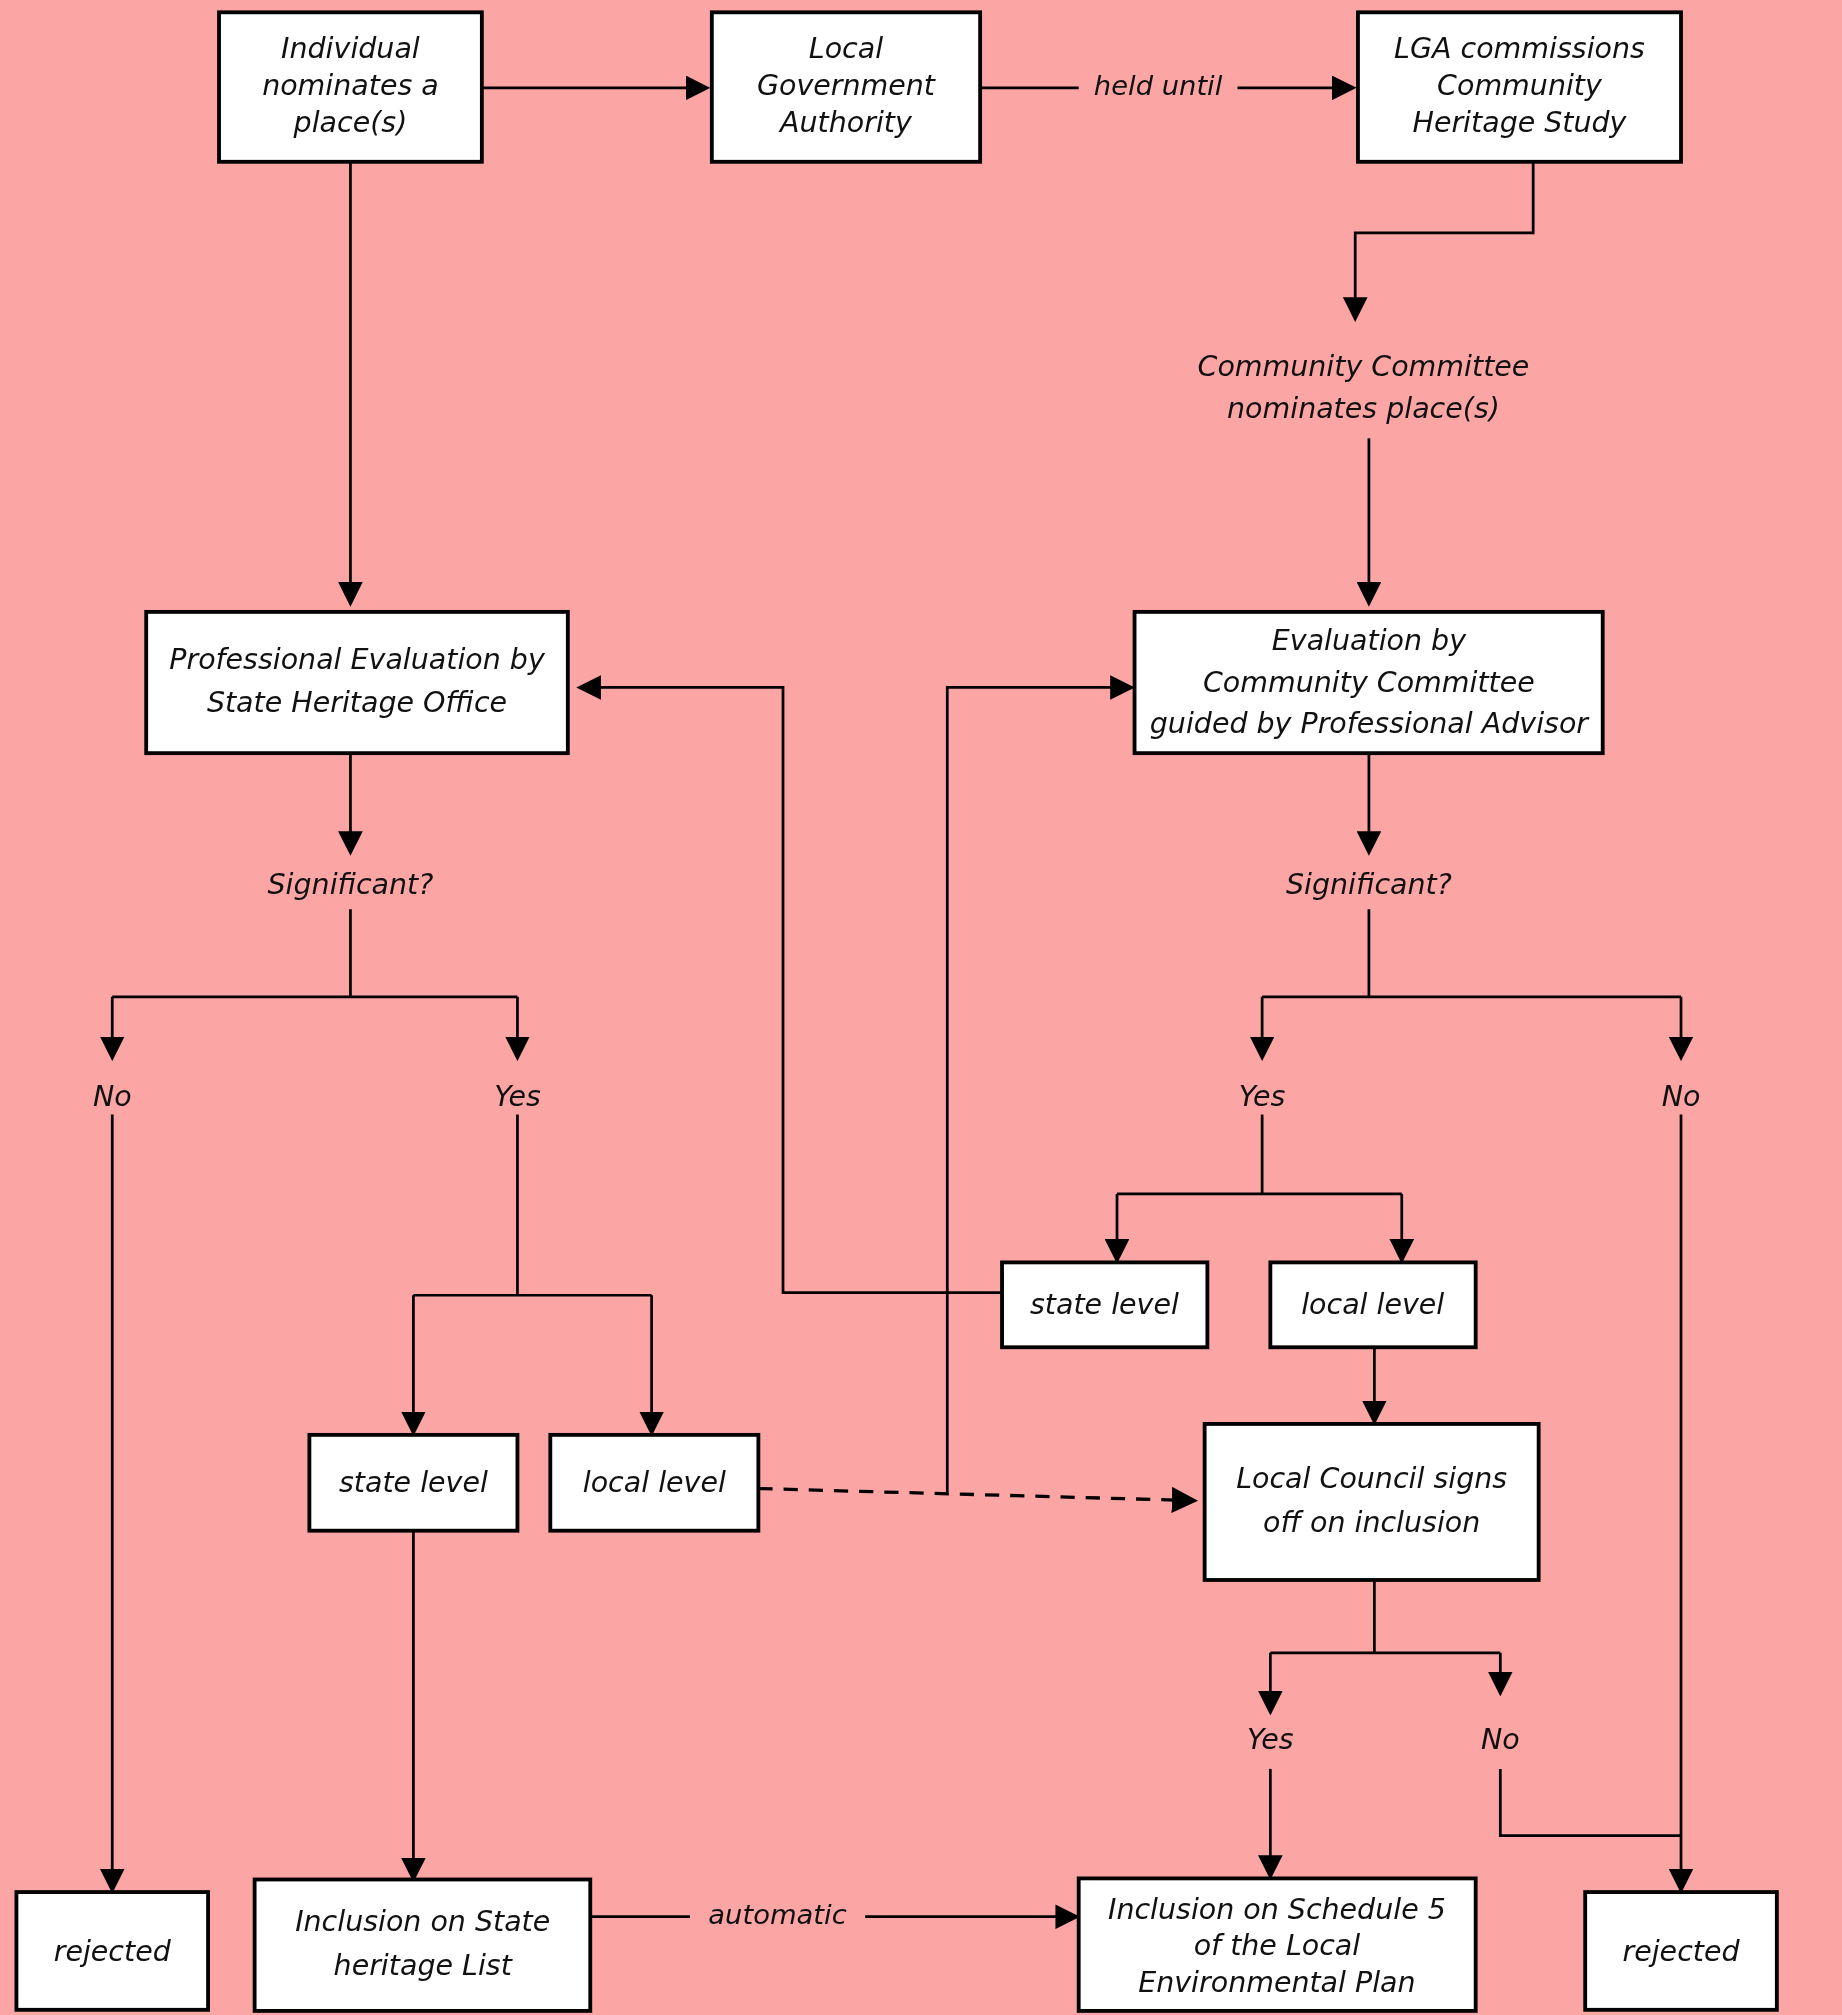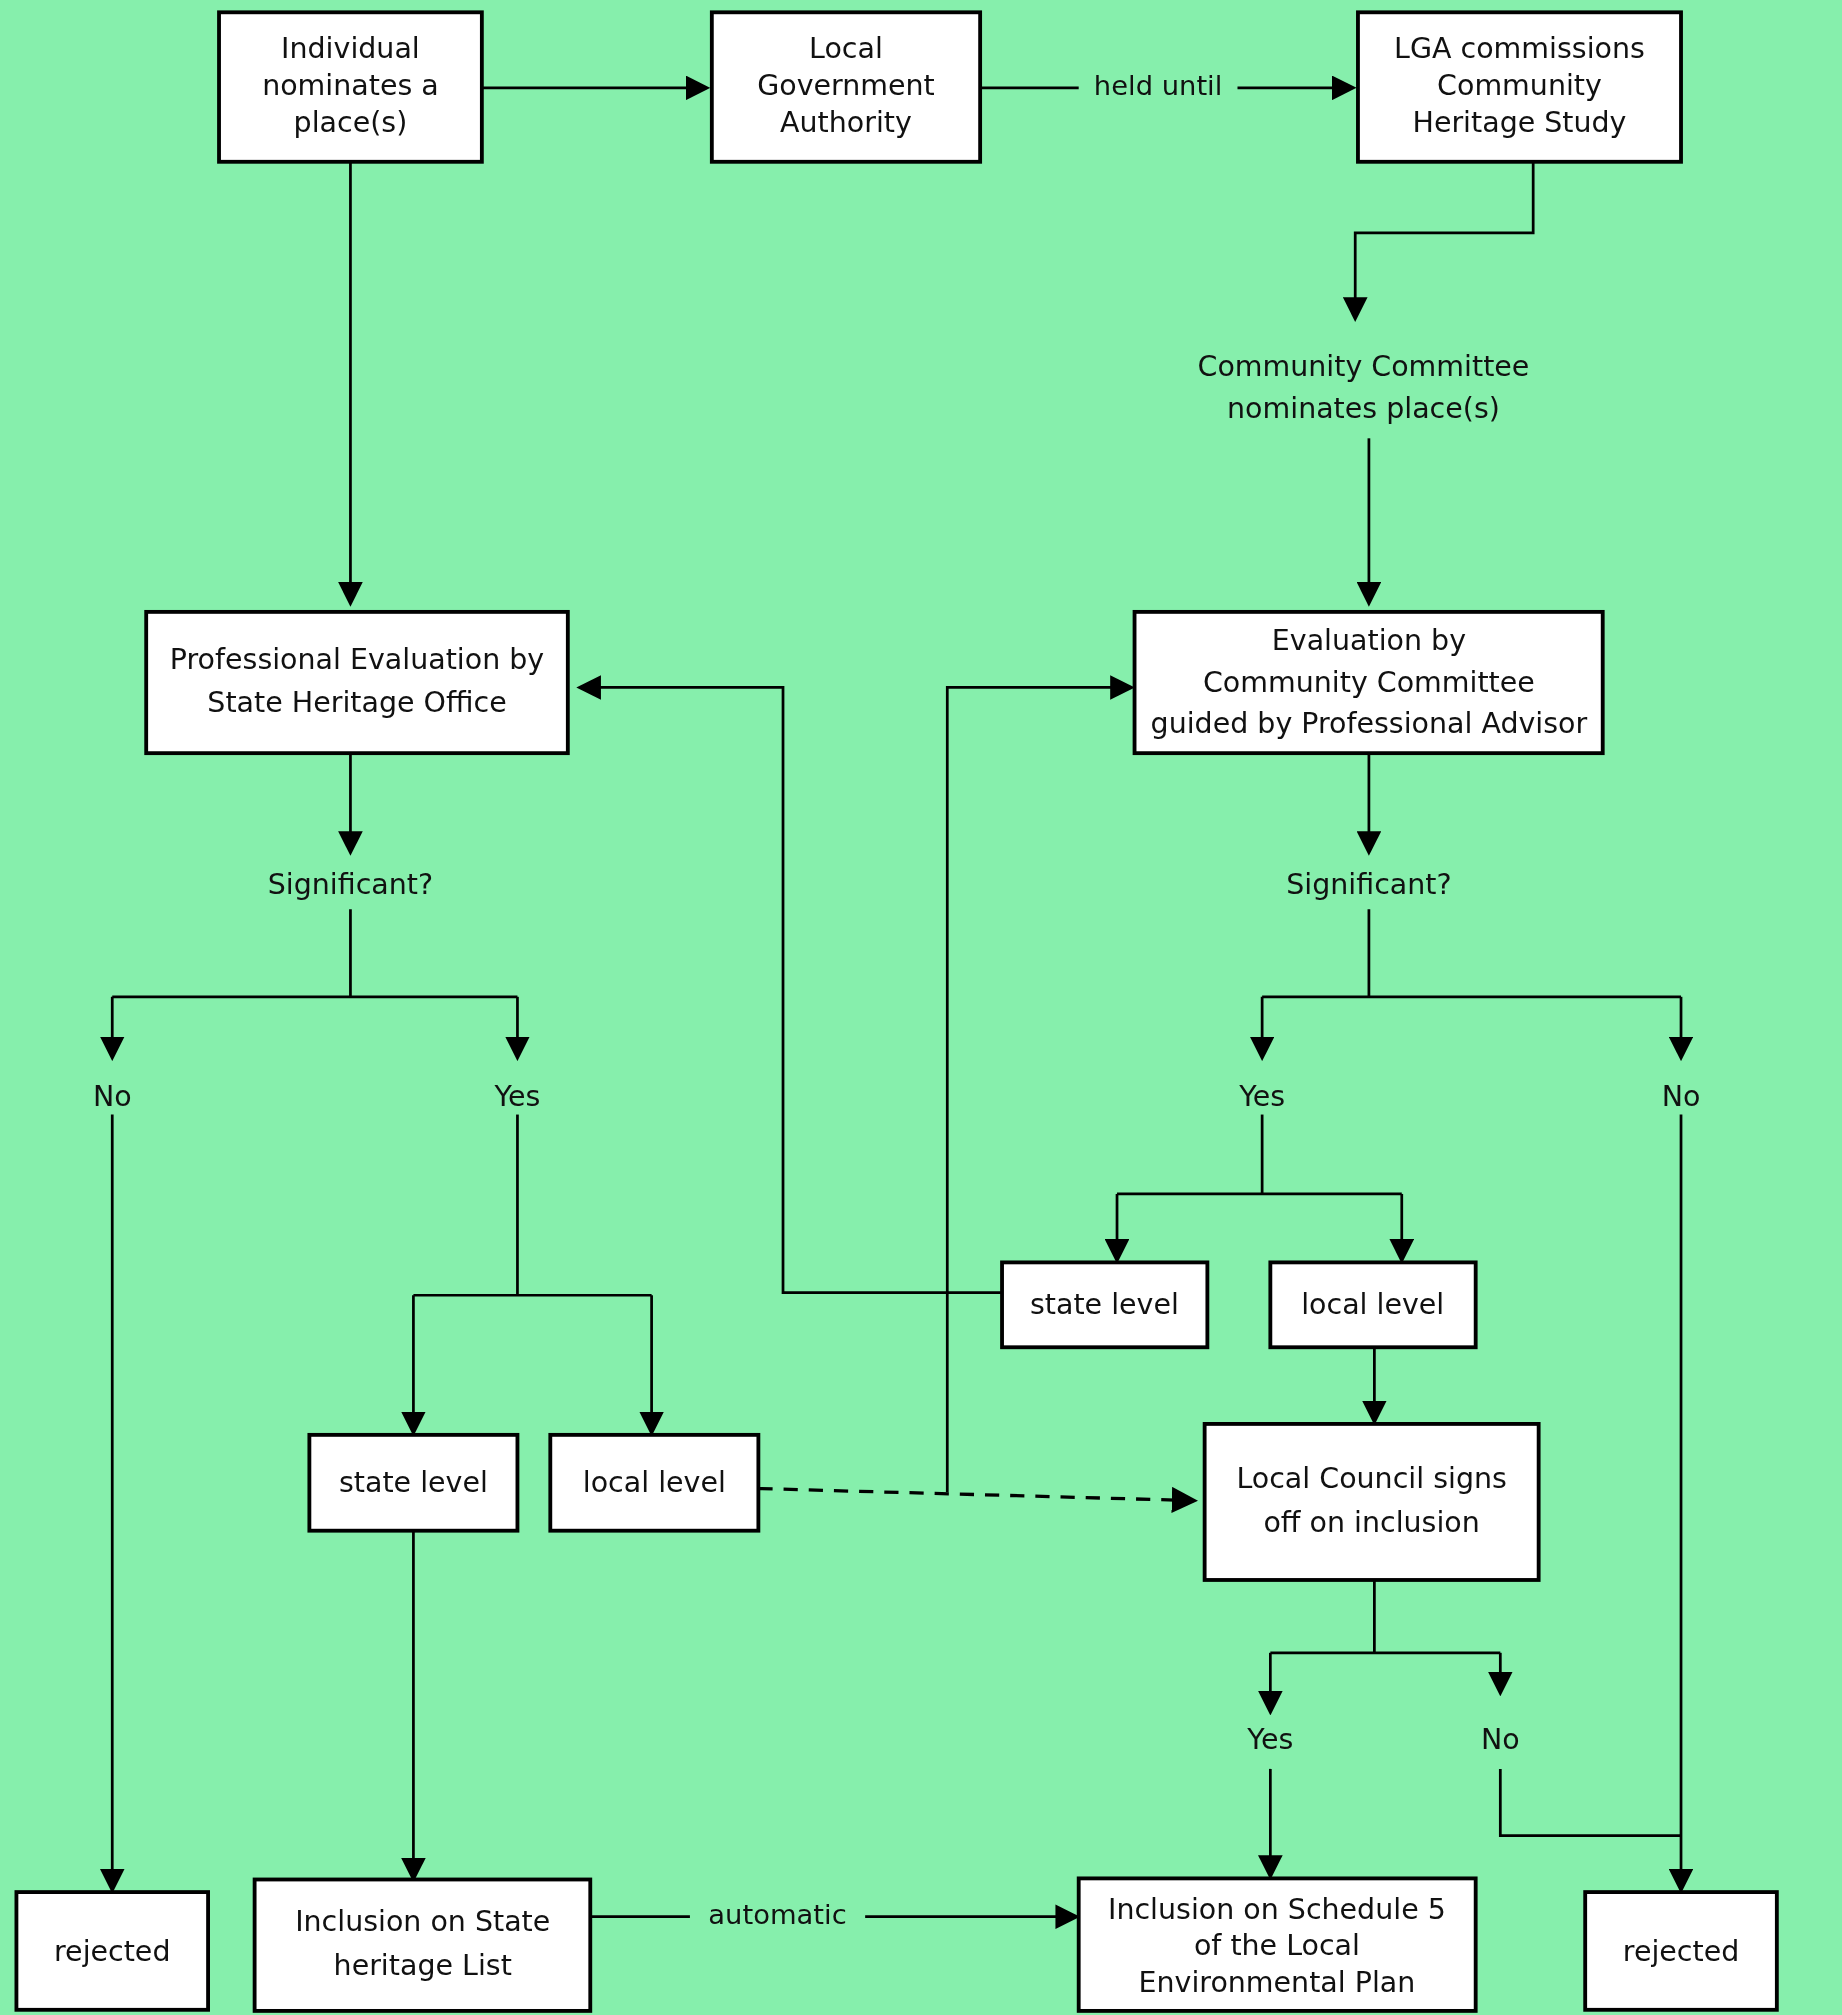--- a/index.html
+++ b/index.html
@@ -7,21 +7,22 @@
     padding: 0;
     background: #ffffff;
   }
   body {
     font-family: "DejaVu Sans", sans-serif;
   }
   #chart-root {
     position: relative;
     width: 1842px;
     height: 2015px;
-    background: #86efac;
+    background: #fca5a5;
+    font-style: italic;
   }
   svg.flow {
     display: block;
     width: 1842px;
     height: 2015px;
   }
   .node-rect {
     fill: #ffffff;
     stroke: #000000;
     stroke-width: 7;

